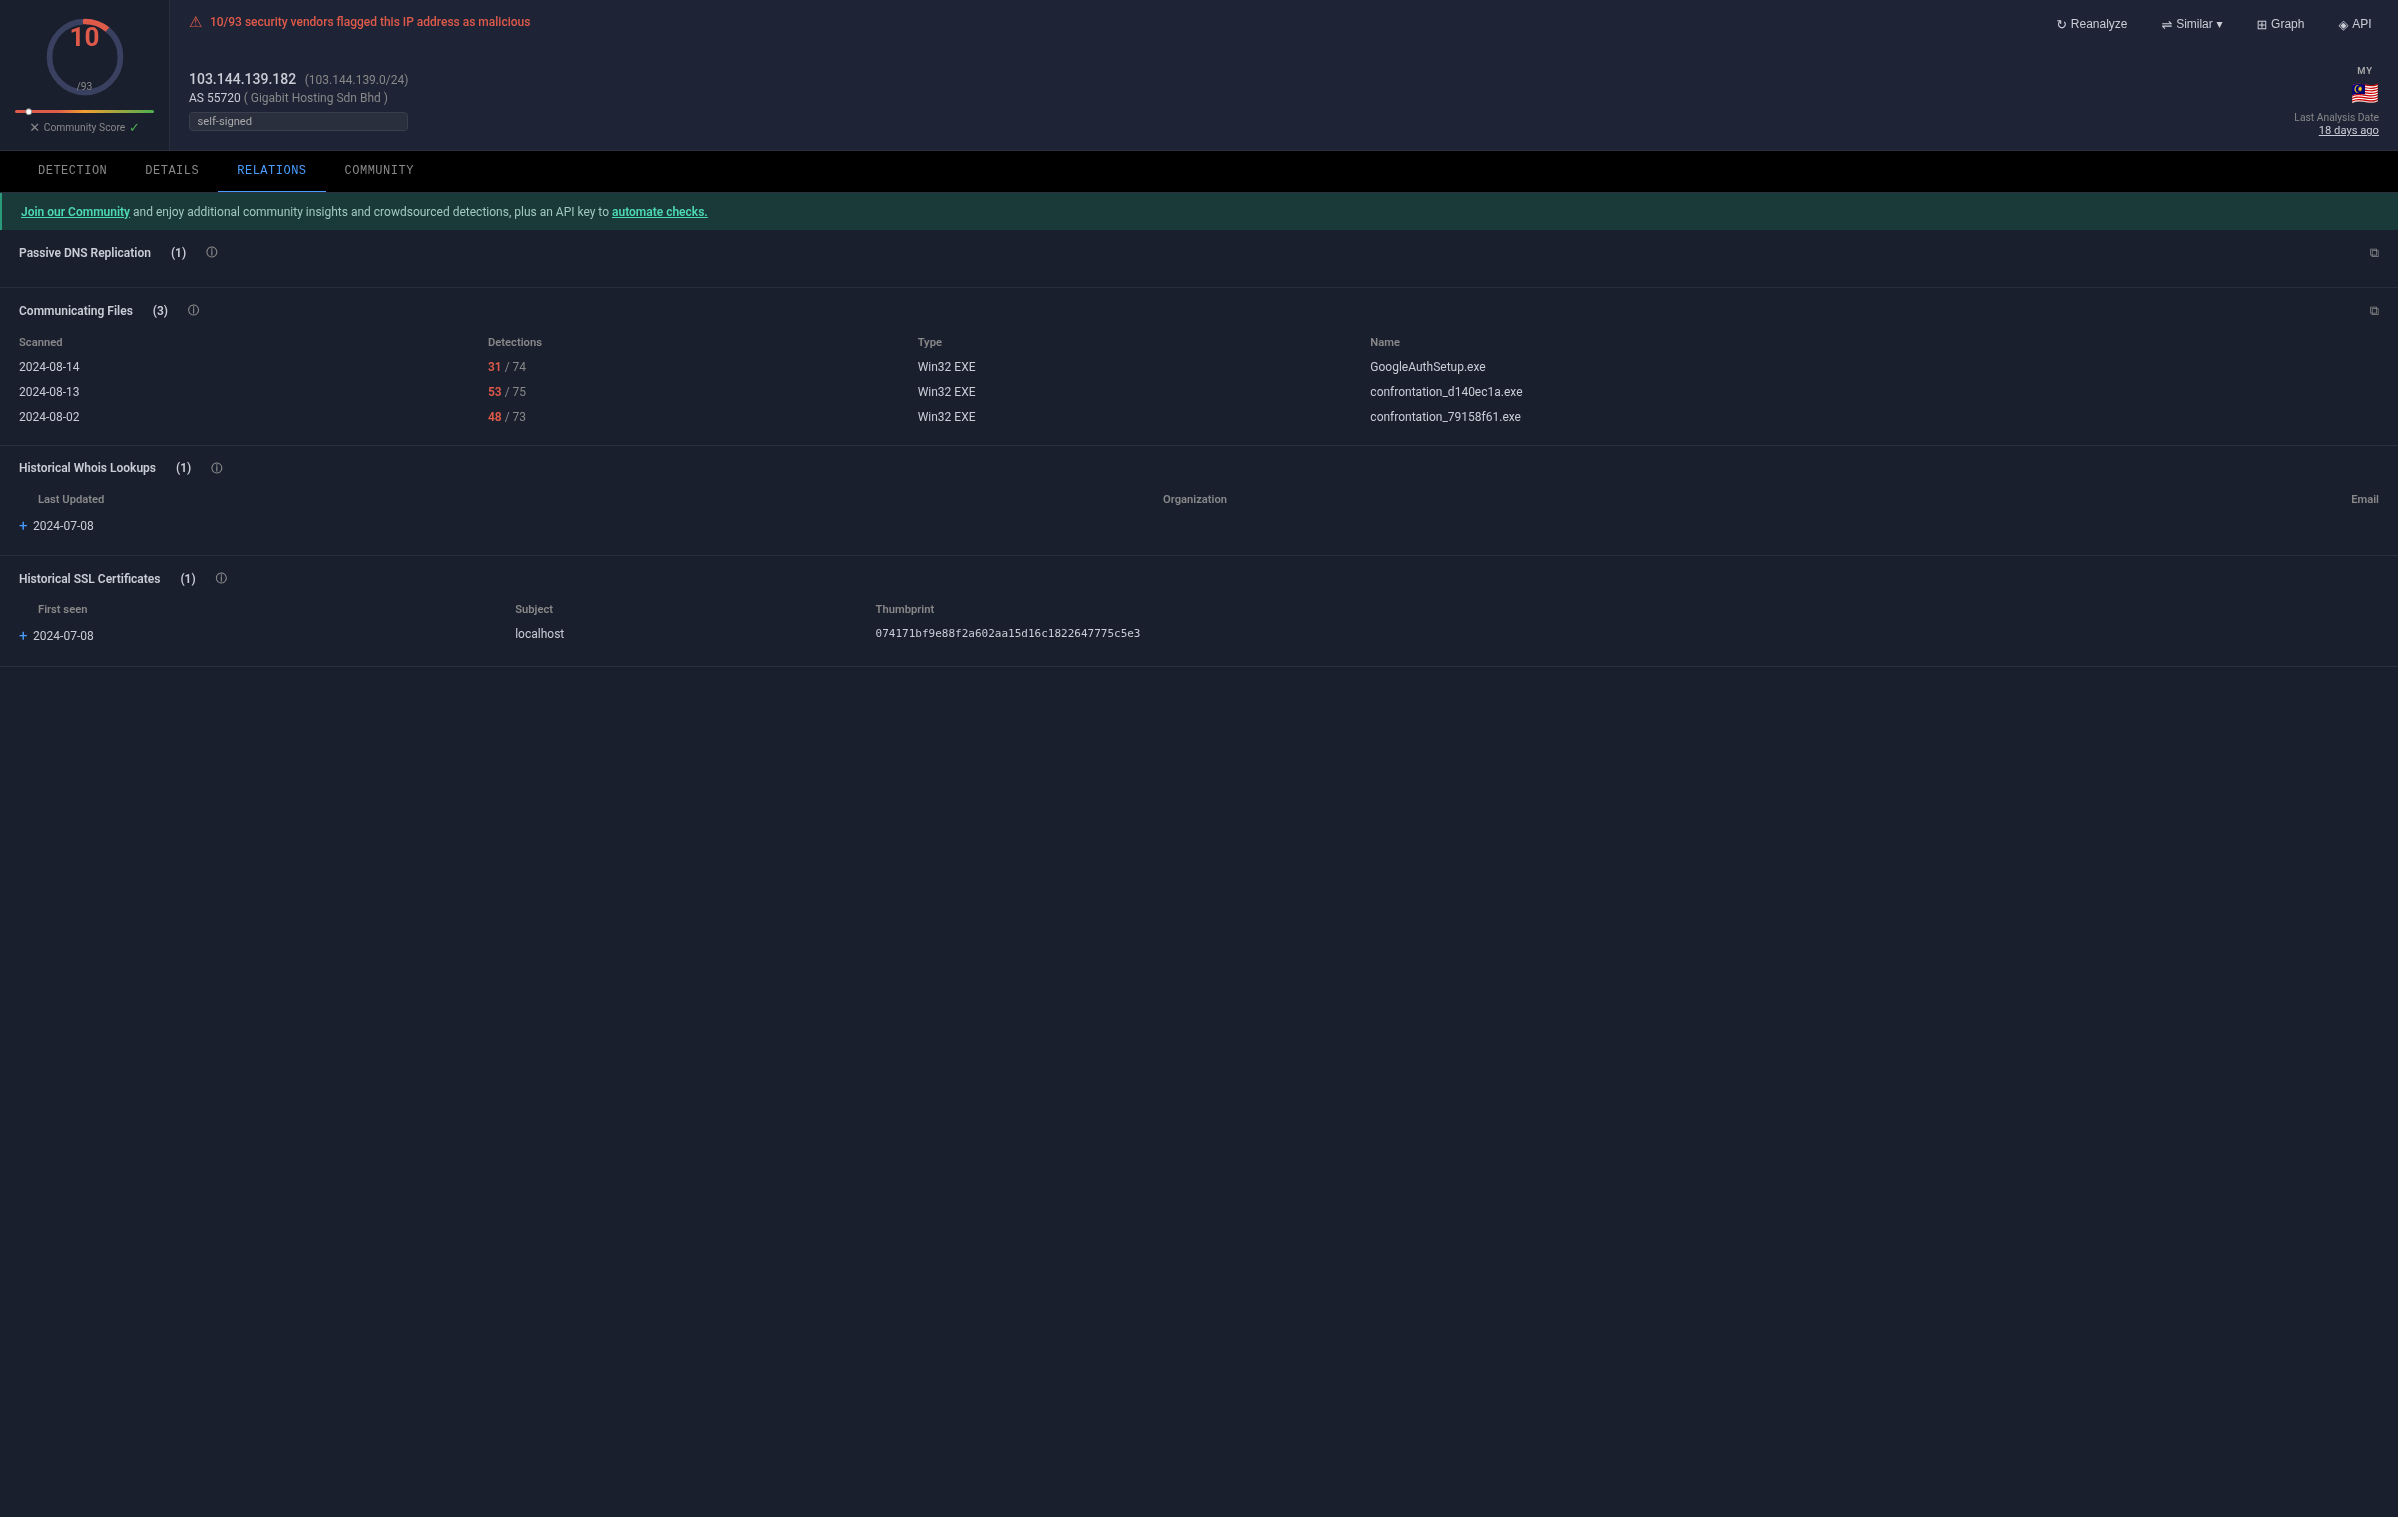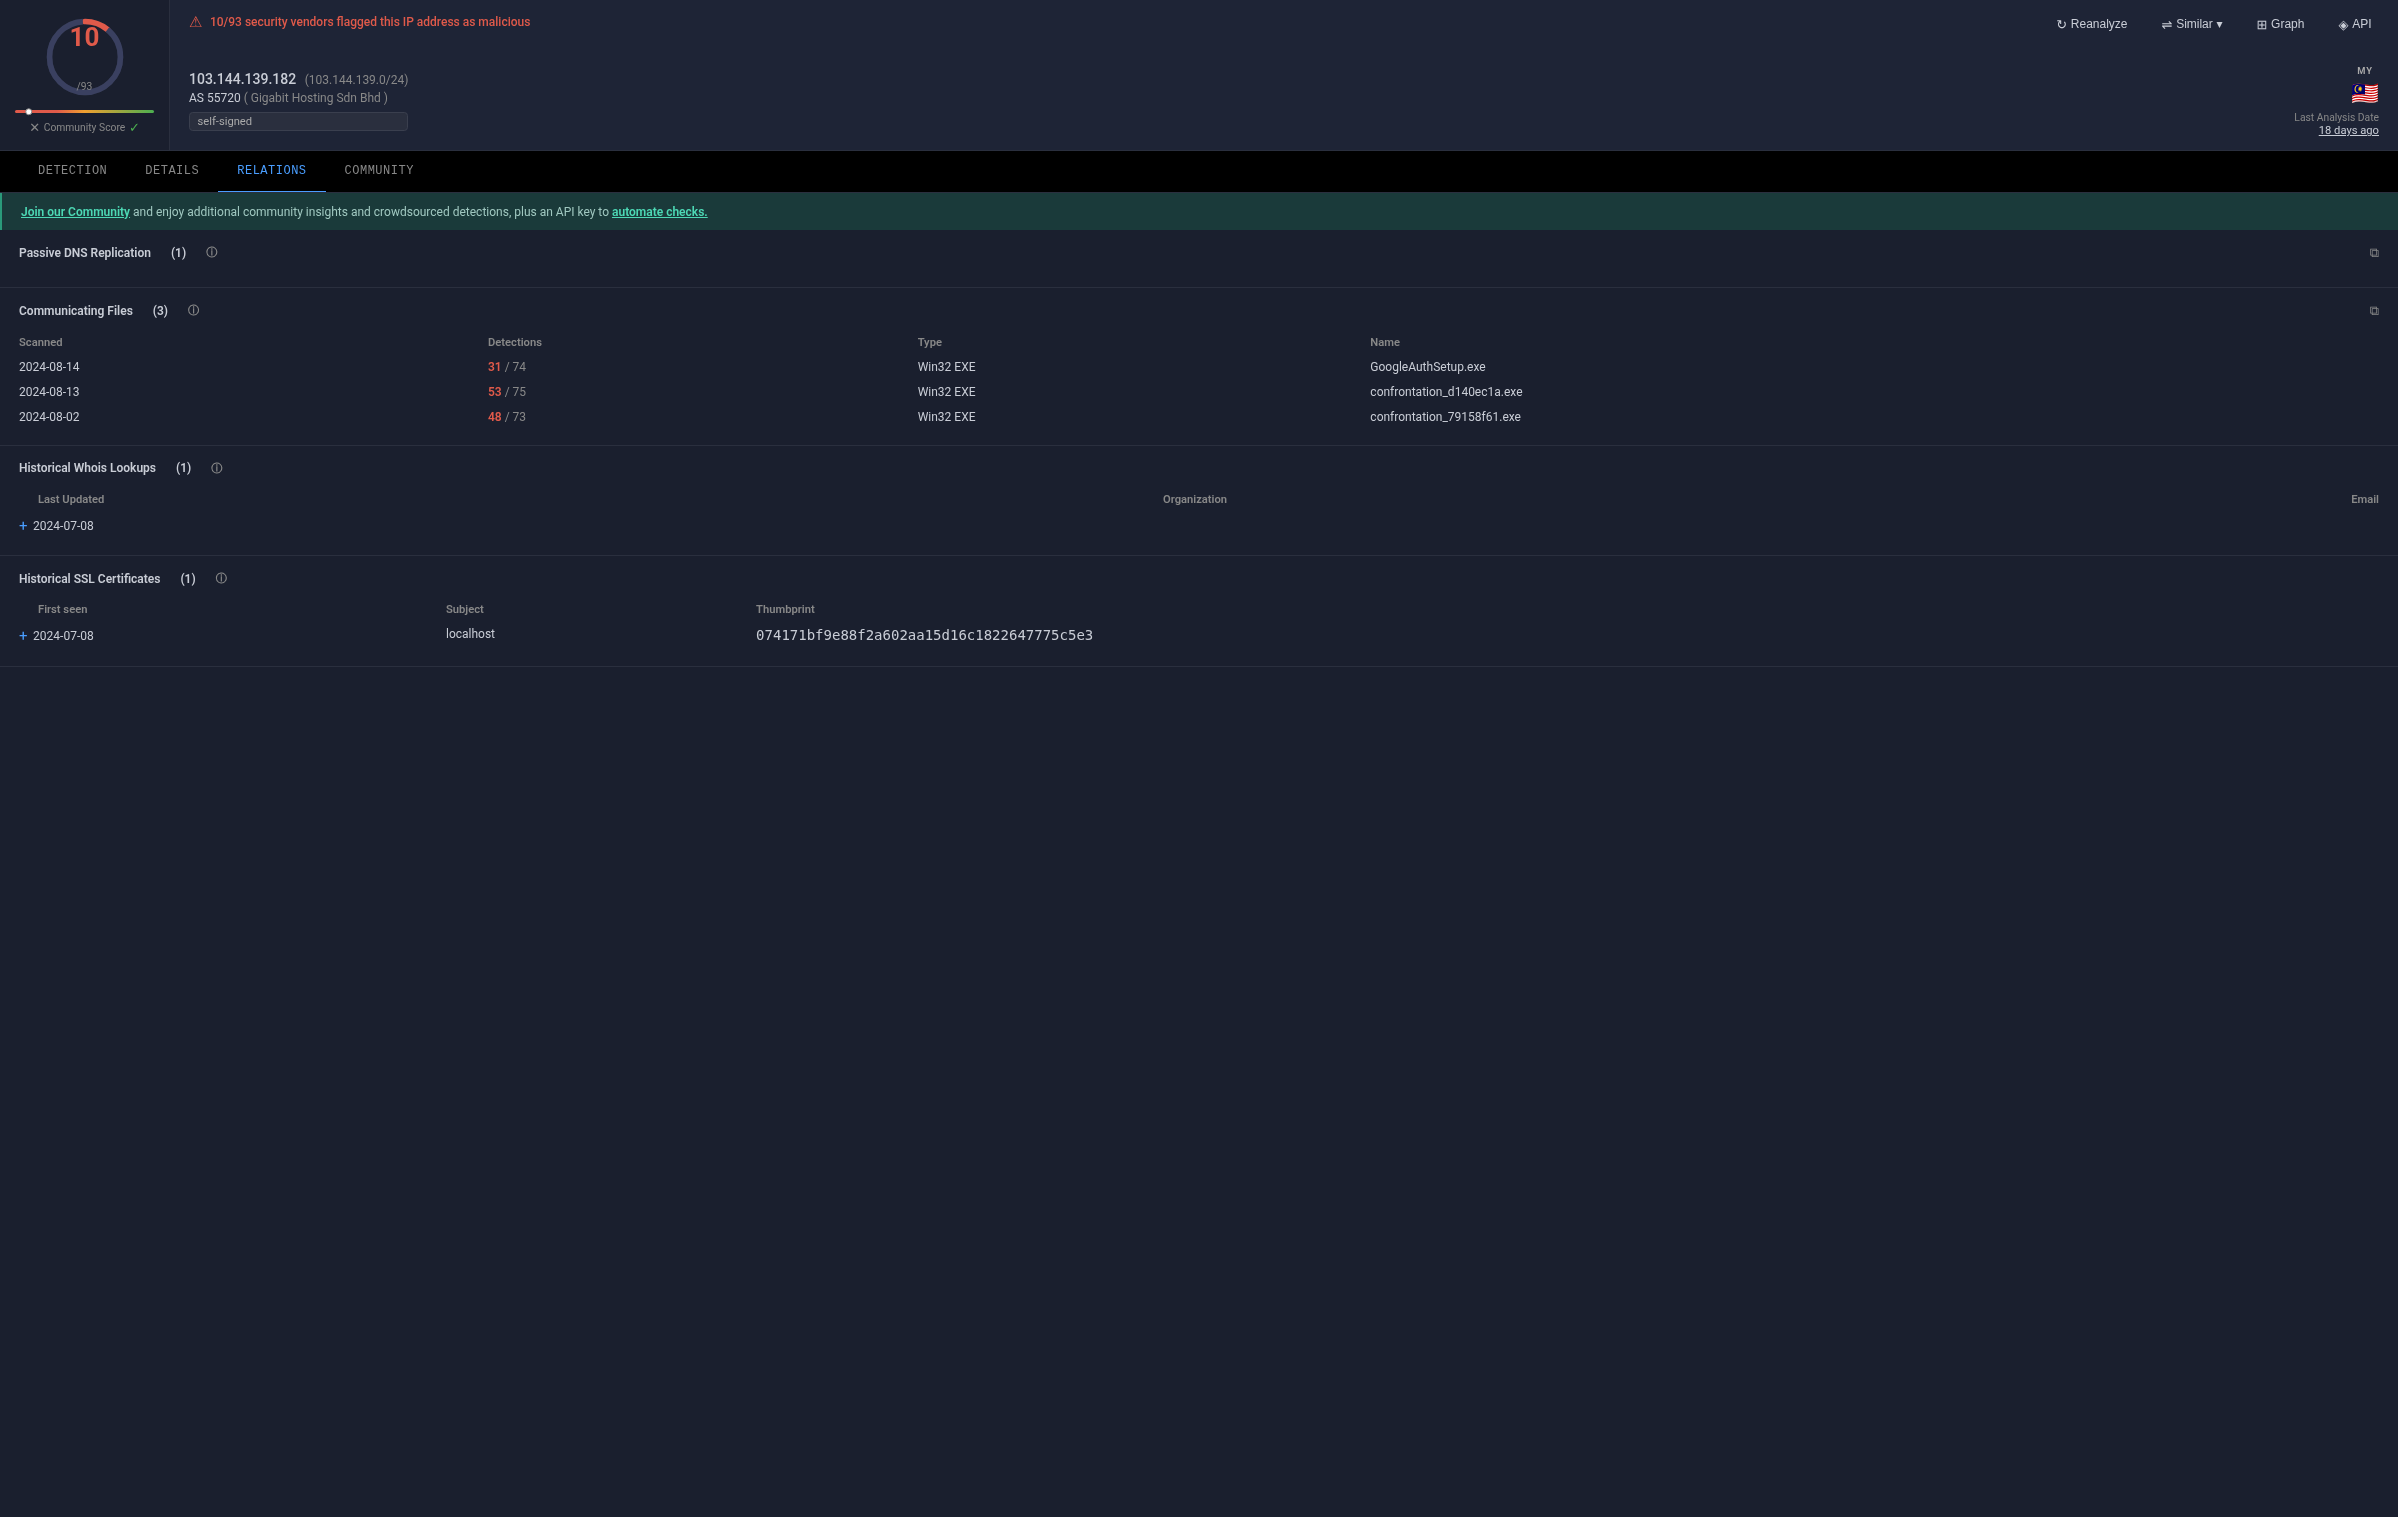--- a/index.html
+++ b/index.html
@@ -526,20 +526,20 @@
       </thead>
       <tbody>
         <tr>
           <td>
             <div class="expand-row">
               <span class="expand-plus">+</span>
               <span>2024-07-08</span>
             </div>
           </td>
           <td>localhost</td>
-          <td style="font-family: monospace; font-size:14px;">074171bf9e88f2a602aa15d16c1822647775c5e3</td>
+          <td style="font-family: monospace; font-size:11px;">074171bf9e88f2a602aa15d16c1822647775c5e3</td>
         </tr>
       </tbody>
     </table>
   </div>
 
 </div>
 
 
 </body></html>

